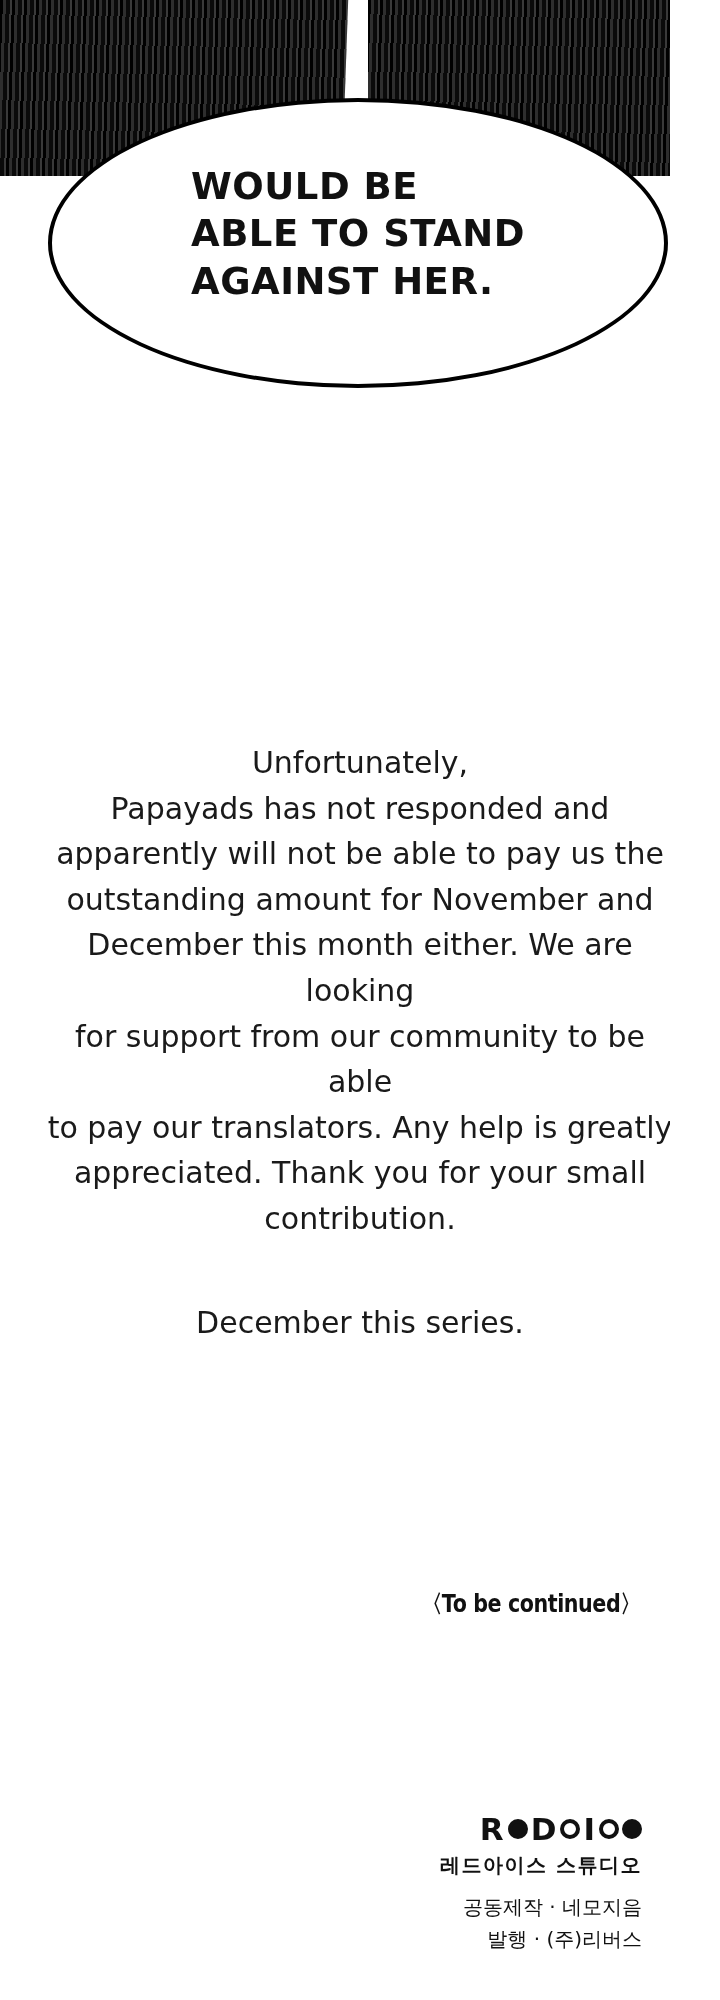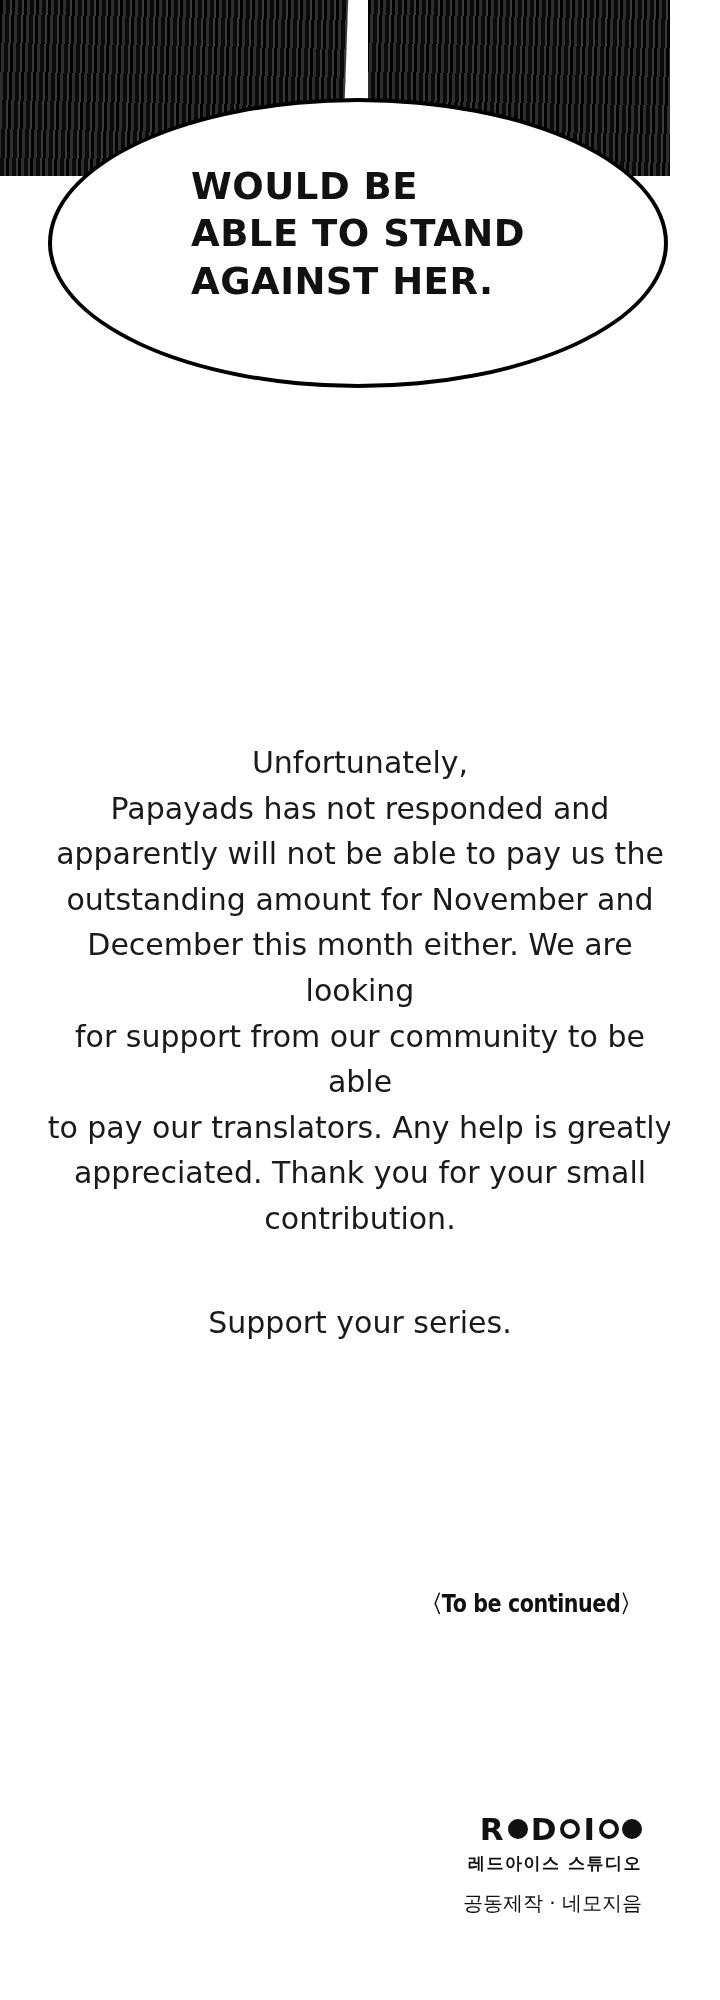--- a/index.html
+++ b/index.html
@@ -155,21 +155,21 @@
     box-sizing: border-box;
     display: inline-block;
   }
   .logo-dot.filled {
     background: #111111;
   }
   .studio-kr {
     margin-top: 6px;
     font-family: "DejaVu Sans", sans-serif;
     font-weight: bold;
-    font-size: 17px;
+    font-size: 20px;
     letter-spacing: 1.5px;
     color: #111111;
   }
   .credits {
     margin-top: 12px;
     font-family: "DejaVu Sans", sans-serif;
     font-size: 20px;
     line-height: 1.6;
     color: #111111;
   }
@@ -195,34 +195,35 @@
   <div class="notice">
     <p>Unfortunately,
 Papayads has not responded and
 apparently will not be able to pay us the
 outstanding amount for November and
 December this month either. We are looking
 for support from our community to be able
 to pay our translators. Any help is greatly
 appreciated. Thank you for your small
 contribution.</p>
-    <p class="support-line">Support your series.</p>
+    <p class="support-line">December this series.</p>
   </div>
 
   <div class="to-be-continued">〈To be continued〉</div>
 
   <div class="footer">
     <div class="logo-row">
       <span class="logo-glyph">R</span>
       <span class="logo-dot filled"></span>
       <span class="logo-glyph">D</span>
       <span class="logo-dot"></span>
       <span class="logo-glyph">I</span>
       <span class="logo-dot"></span>
       <span class="logo-dot filled"></span>
     </div>
     <div class="studio-kr">레드아이스 스튜디오</div>
     <div class="credits">
       <div>공동제작 · 네모지음</div>
+      <div>발행 · (주)리버스</div>
     </div>
   </div>
 
 </div>
 
 </body></html>

